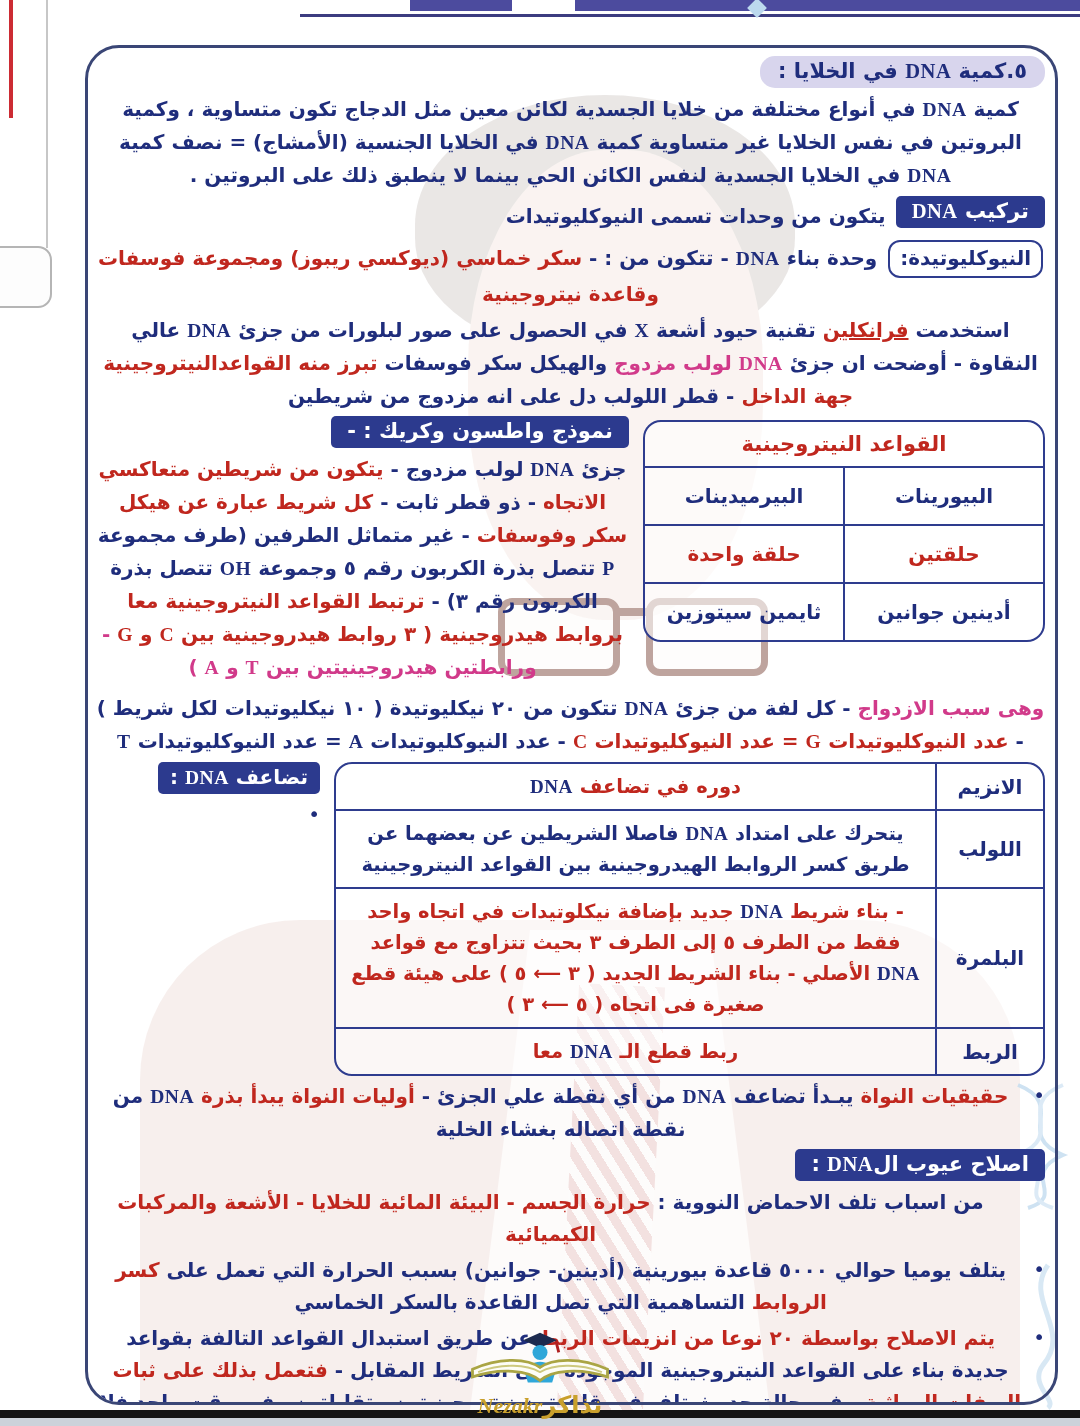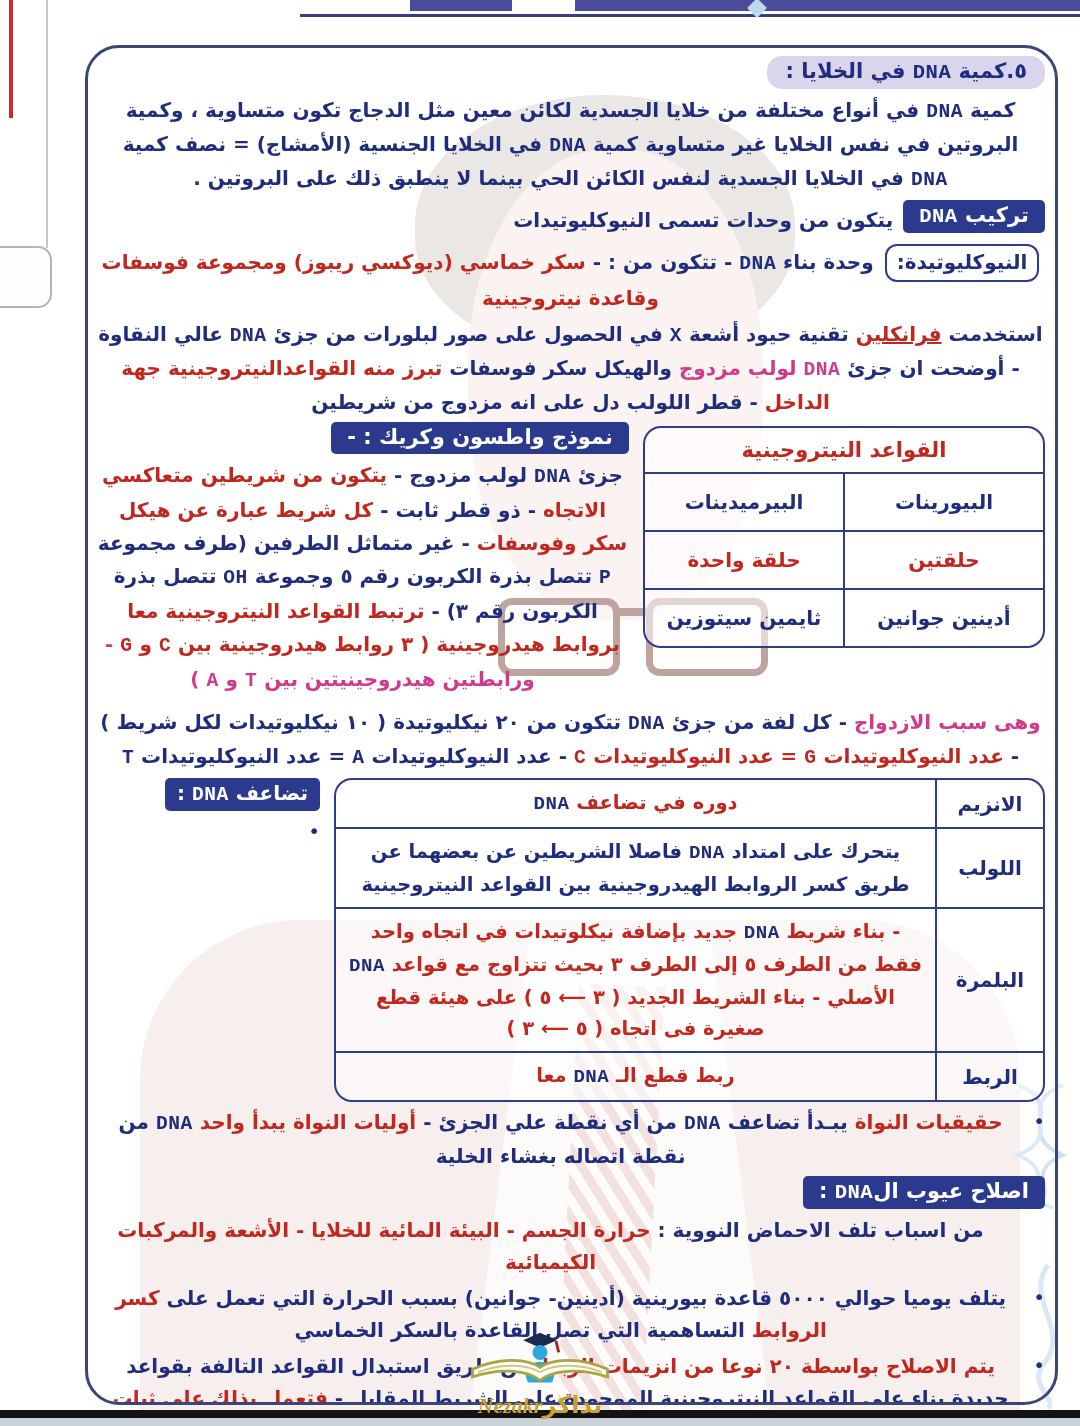--- a/index.html
+++ b/index.html
@@ -5,21 +5,21 @@
   :root{
     --navy:#1f2d7c; --red:#c0271e; --magenta:#d13a8a;
     --pillbg:#2c3a8e; --lav:#d8d5ed; --bd:#2e3c8e; --frame:#3a4676;
   }
   *{margin:0;padding:0;box-sizing:border-box}
   html,body{background:#ffffff}
   body{width:1080px;height:1426px;overflow:hidden;position:relative;
        font-family:"DejaVu Sans",sans-serif;}
   .n{color:var(--navy)} .r{color:var(--red)} .m{color:var(--magenta)} .w{color:#fff}
   .u{text-decoration:underline}
-  .dna{font-family:Liberation Mono, monospace;font-weight:600;letter-spacing:.5px;font-size:.98em}
+  .dna{font-family:Liberation Serif, serif;font-weight:600;letter-spacing:.5px;font-size:.98em}
   
   .top-band{position:absolute;top:0;height:11px;background:#4c4b9e;z-index:3}
   .top-band.b1{left:410px;width:102px}
   .top-band.b2{left:575px;width:505px}
   .top-rule{position:absolute;top:14px;left:300px;width:780px;height:3px;background:#3c3c80;z-index:3}
   .top-diamond{position:absolute;top:1px;left:750px;width:14px;height:14px;background:#bcd9ee;transform:rotate(45deg);z-index:4}
   .left-red-line{position:absolute;top:0;left:9px;width:4px;height:118px;background:#cc2b33;z-index:3}
   .left-gray-line{position:absolute;top:0;left:46px;width:2px;height:248px;background:#c7c7c7;z-index:3}
   .left-tab{position:absolute;top:246px;left:-16px;width:68px;height:62px;border:2px solid #b5b5b5;
             border-radius:0 14px 14px 0;background:#fdfdfd;z-index:3}
@@ -185,21 +185,21 @@
     <div class="sidebar">
       <span class="hdr"><span class="w">تضاعف </span><span class="dna w">DNA</span><span class="w"> :</span></span>
       <div class="bullet-row">
         <span class="dot">•</span>
       </div>
     </div>
   </div>
 
   <div class="bullet-row">
     <span class="dot">•</span>
-    <p class="para"><span class="r">حقيقيات النواة</span><span class="n"> يبـدأ تضاعف </span><span class="dna n">DNA</span><span class="n"> من أي نقطة علي الجزئ - </span><span class="r">أوليات النواة</span><span class="r"> يبدأ واحد </span><span class="dna n">DNA</span><span class="n"> من نقطة اتصاله بغشاء الخلية</span></p>
+    <p class="para"><span class="r">حقيقيات النواة</span><span class="n"> يبـدأ تضاعف </span><span class="dna n">DNA</span><span class="n"> من أي نقطة علي الجزئ - </span><span class="r">أوليات النواة</span><span class="r"> يبدأ بذرة </span><span class="dna n">DNA</span><span class="n"> من نقطة اتصاله بغشاء الخلية</span></p>
   </div>
 
   <div>
     <span class="hdr"><span class="w">اصلاح عيوب ال</span><span class="dna w">DNA</span><span class="w"> :</span></span>
     <p class="para" style="padding-right:40px"><span class="n">من اسباب تلف الاحماض النووية : </span><span class="r">حرارة الجسم - البيئة المائية للخلايا - الأشعة والمركبات الكيميائية</span></p>
     <div class="bullet-row">
       <span class="dot">•</span>
       <p class="para"><span class="n">يتلف يوميا حوالي ٥٠٠٠ قاعدة بيورينية (أدينين- جوانين) بسبب الحرارة التي تعمل على </span><span class="r">كسر الروابط</span><span class="n"> التساهمية التي تصل القاعدة بالسكر الخماسي</span></p>
     </div>
     <div class="bullet-row">

